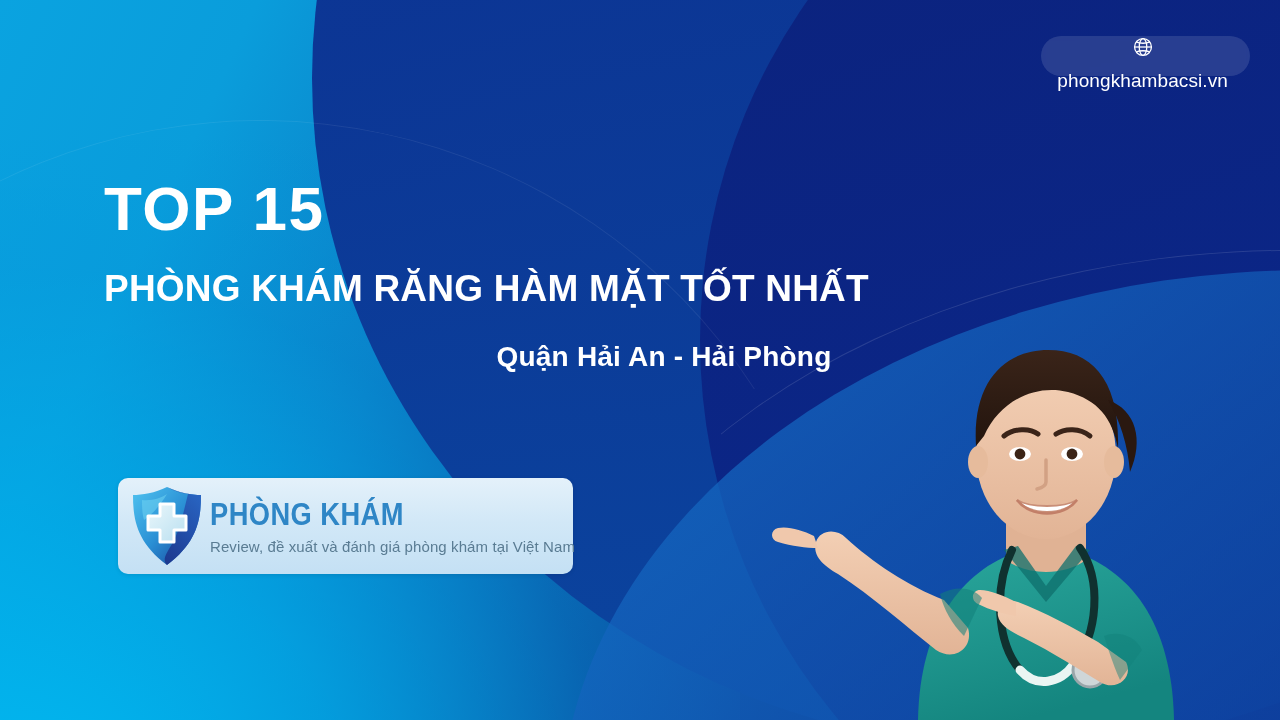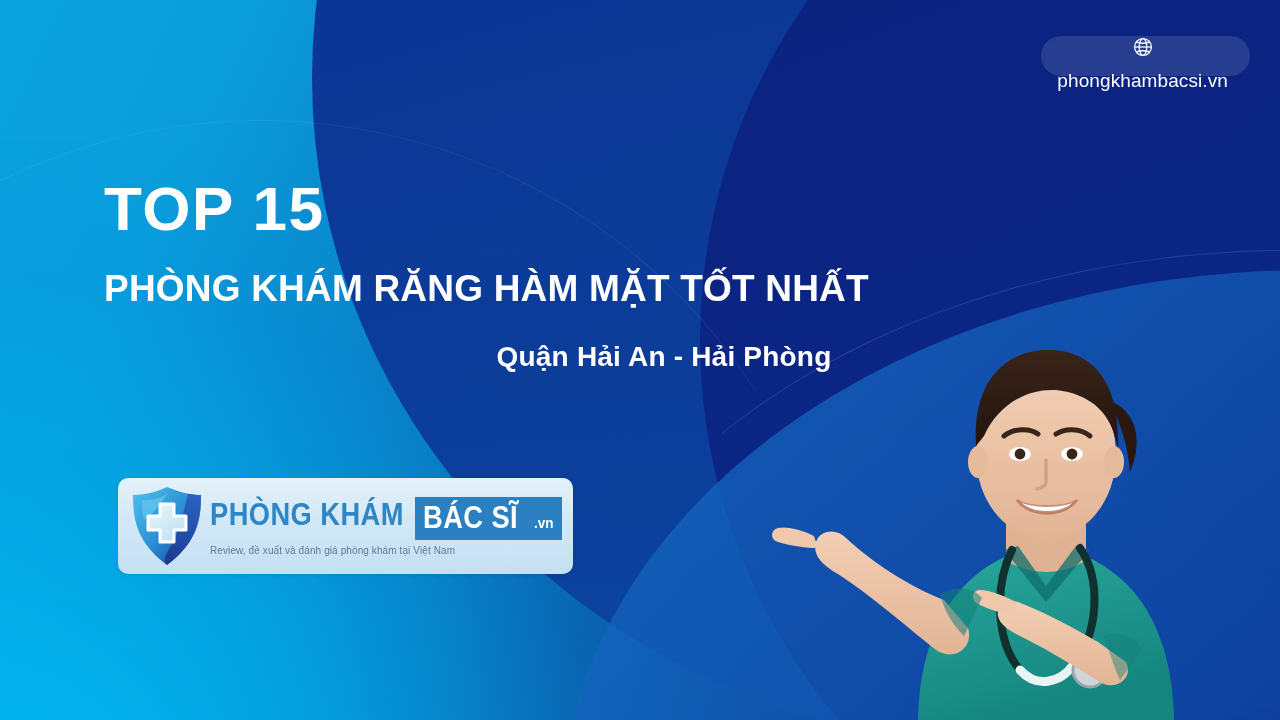--- a/index.html
+++ b/index.html
@@ -135,21 +135,21 @@
     border-radius:10px;
     background:linear-gradient(180deg,#e4f1fa 0%, #d2e8f7 45%, #c4e0f4 100%);
     display:flex; align-items:center;
     padding:0 12px 0 10px;
     box-shadow:0 1px 4px rgba(0,0,0,.10);
   }
   .shield-wrap { width:78px; height:84px; flex:none; }
   .shield-svg { width:78px; height:84px; display:block; }
 
   .logo-text { display:flex; flex-direction:column; justify-content:center; flex:1; margin-left:4px; }
-  .logo-row1 { display:flex; align-items:flex-start; gap:7px; }
+  .logo-row1 { display:flex; align-items:flex-end; gap:7px; }
   .logo-phongkham {
     color:#2f86c6;
     font-size:31px;
     font-weight:bold;
     letter-spacing:.5px;
     transform:scaleX(.88);
     transform-origin:left center;
     white-space:nowrap;
   }
   .logo-bacsi-box {
@@ -169,21 +169,21 @@
   }
   .logo-vn {
     color:#ffffff;
     font-size:15px;
     font-weight:bold;
     transform:scaleX(.9);
   }
   .logo-tagline {
     margin-top:5px;
     color:#5a7c93;
-    font-size:10px;
+    font-size:15px;
     white-space:nowrap;
     letter-spacing:.1px;
   }
 
   
   .doctor { position:absolute; right:-8px; bottom:0; width:520px; height:470px; }
   .doctor svg { width:100%; height:100%; display:block; }
 </style>
 </head>
 <body>
@@ -239,24 +239,20 @@
         </defs>
         <path d="M39 3 C27 9 14 11 5 11 C5 34 8 58 39 81 C70 58 73 34 73 11 C64 11 51 9 39 3 Z" fill="url(#shA)"></path>
         <path d="M39 3 C44 6 52 9 60 10 C56 26 52 46 44 60 C38 70 34 76 39 81 C70 58 73 34 73 11 C64 11 51 9 39 3 Z" fill="url(#shB)" opacity=".85"></path>
         <path d="M14 16 C24 17 33 14 39 10 C33 20 25 30 16 36 C14 29 14 22 14 16 Z" fill="#6fd3f2" opacity=".55"></path>
         <path d="M32 20 h14 v12 h12 v14 h-12 v12 h-14 v-12 h-12 v-14 h12 z" fill="url(#crs)" stroke="#ffffff" stroke-width="3" stroke-linejoin="round"></path>
       </svg>
     </span>
     <span class="logo-text">
       <span class="logo-row1">
         <span class="logo-phongkham">PHÒNG KHÁM</span>
-        <span class="logo-bacsi-box">
-          <span class="logo-bacsi">BÁC SĨ</span>
-          <span class="logo-vn">.vn</span>
-        </span>
       </span>
       <span class="logo-tagline">Review, đề xuất và đánh giá phòng khám tại Việt Nam</span>
     </span>
   </div>
 
   <div class="doctor">
     <svg viewBox="0 0 520 470" preserveAspectRatio="xMidYMax meet">
       <defs>
         <linearGradient id="scrub" x1="0" y1="0" x2="0.4" y2="1">
           <stop offset="0" stop-color="#2aa79c"></stop>

